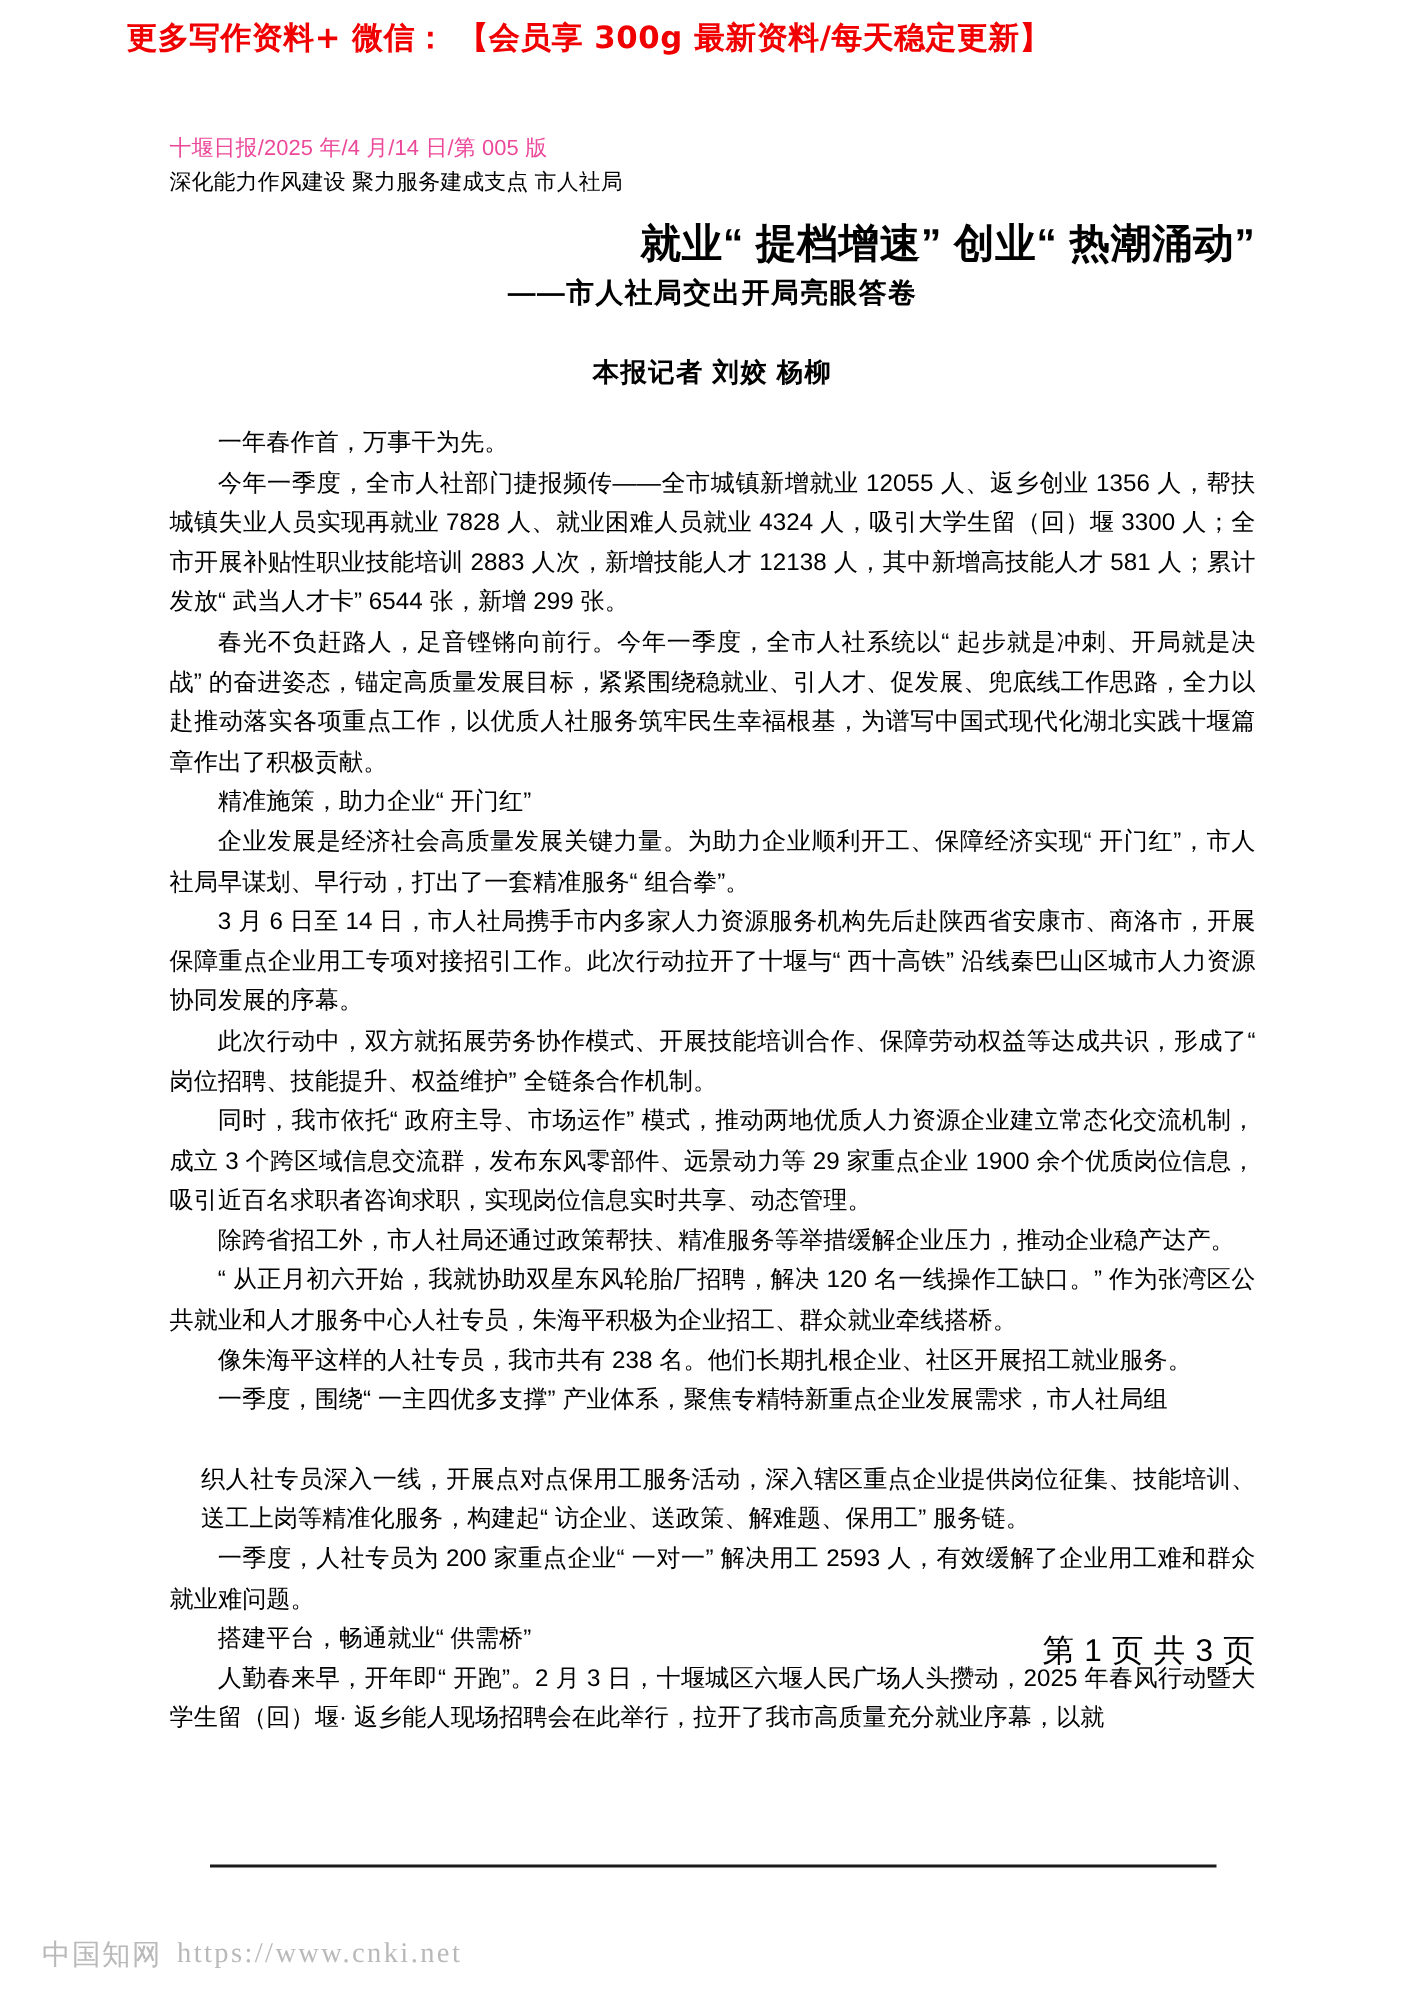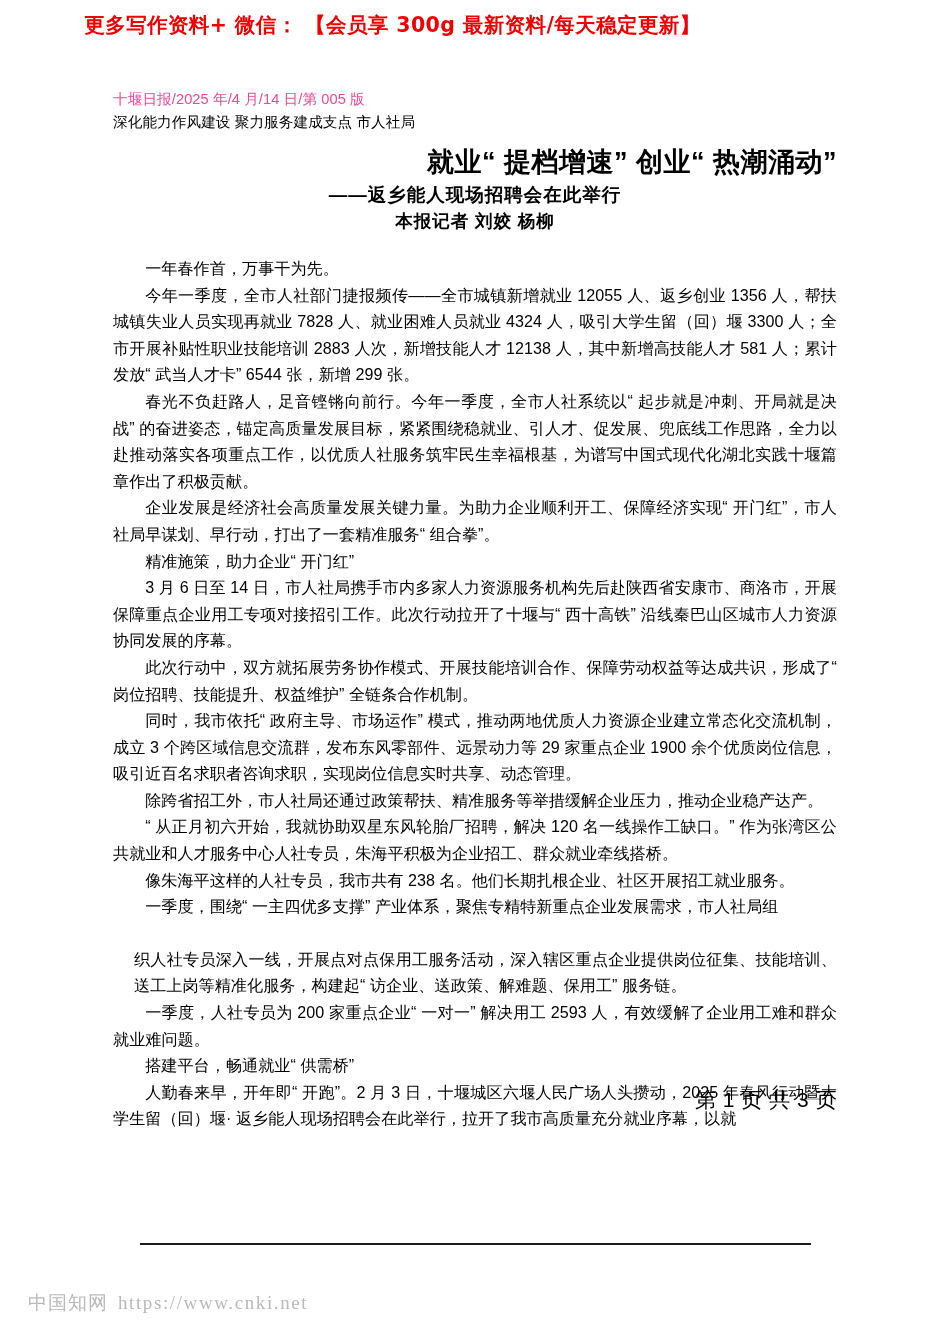--- a/index.html
+++ b/index.html
@@ -77,20 +77,21 @@
     line-height: 28px;
     letter-spacing: 1px;
     margin-top: 2px;
     white-space: nowrap;
   }
 
   .byline {
     text-align: center;
     font-size: 17.5px;
     font-weight: bold;
+    margin-top: 27px;
     letter-spacing: 1px;
     white-space: nowrap;
   }
 
   .article {
     margin-top: 22px;
     font-size: 16.1px;
     line-height: 26.6px;
     text-align: justify;
     text-justify: inter-ideograph;
@@ -158,30 +159,30 @@
 <div class="sheet">
 
   <div class="doc-body">
 
     <div>
       <div class="masthead">十堰日报/2025 年/4 月/14 日/第 005 版</div>
       <div class="masthead-line2">深化能力作风建设 聚力服务建成支点 市人社局</div>
     </div>
 
     <div class="headline">就业“ 提档增速”  创业“ 热潮涌动”</div>
-    <div class="subheadline">——返乡能人现场招聘会在此举行</div>
+    <div class="subheadline">——市人社局交出开局亮眼答卷</div>
 
     <div class="byline">本报记者  刘姣  杨柳</div>
 
     <div class="article">
       <p>一年春作首，万事干为先。</p>
       <p>今年一季度，全市人社部门捷报频传——全市城镇新增就业 12055 人、返乡创业 1356 人，帮扶城镇失业人员实现再就业 7828 人、就业困难人员就业 4324 人，吸引大学生留（回）堰 3300 人；全市开展补贴性职业技能培训 2883 人次，新增技能人才 12138 人，其中新增高技能人才 581 人；累计发放“ 武当人才卡” 6544 张，新增 299 张。</p>
       <p>春光不负赶路人，足音铿锵向前行。今年一季度，全市人社系统以“ 起步就是冲刺、开局就是决战” 的奋进姿态，锚定高质量发展目标，紧紧围绕稳就业、引人才、促发展、兜底线工作思路，全力以赴推动落实各项重点工作，以优质人社服务筑牢民生幸福根基，为谱写中国式现代化湖北实践十堰篇章作出了积极贡献。</p>
+      <p>精准施策，助力企业“ 开门红”</p>
       <p>企业发展是经济社会高质量发展关键力量。为助力企业顺利开工、保障经济实现“ 开门红”，市人社局早谋划、早行动，打出了一套精准服务“ 组合拳”。</p>
-      <p>精准施策，助力企业“ 开门红”</p>
       <p>3 月 6 日至 14 日，市人社局携手市内多家人力资源服务机构先后赴陕西省安康市、商洛市，开展保障重点企业用工专项对接招引工作。此次行动拉开了十堰与“ 西十高铁” 沿线秦巴山区城市人力资源协同发展的序幕。</p>
       <p>此次行动中，双方就拓展劳务协作模式、开展技能培训合作、保障劳动权益等达成共识，形成了“ 岗位招聘、技能提升、权益维护” 全链条合作机制。</p>
       <p>同时，我市依托“ 政府主导、市场运作” 模式，推动两地优质人力资源企业建立常态化交流机制，成立 3 个跨区域信息交流群，发布东风零部件、远景动力等 29 家重点企业 1900 余个优质岗位信息，吸引近百名求职者咨询求职，实现岗位信息实时共享、动态管理。</p>
       <p>除跨省招工外，市人社局还通过政策帮扶、精准服务等举措缓解企业压力，推动企业稳产达产。</p>
       <p>“ 从正月初六开始，我就协助双星东风轮胎厂招聘，解决 120 名一线操作工缺口。” 作为张湾区公共就业和人才服务中心人社专员，朱海平积极为企业招工、群众就业牵线搭桥。</p>
       <p>像朱海平这样的人社专员，我市共有 238 名。他们长期扎根企业、社区开展招工就业服务。</p>
       <p>一季度，围绕“ 一主四优多支撑” 产业体系，聚焦专精特新重点企业发展需求，市人社局组</p>
 
       <div class="para-gap"></div>
 

